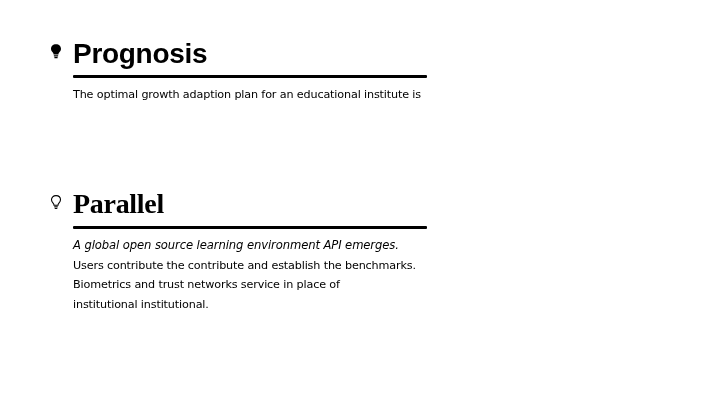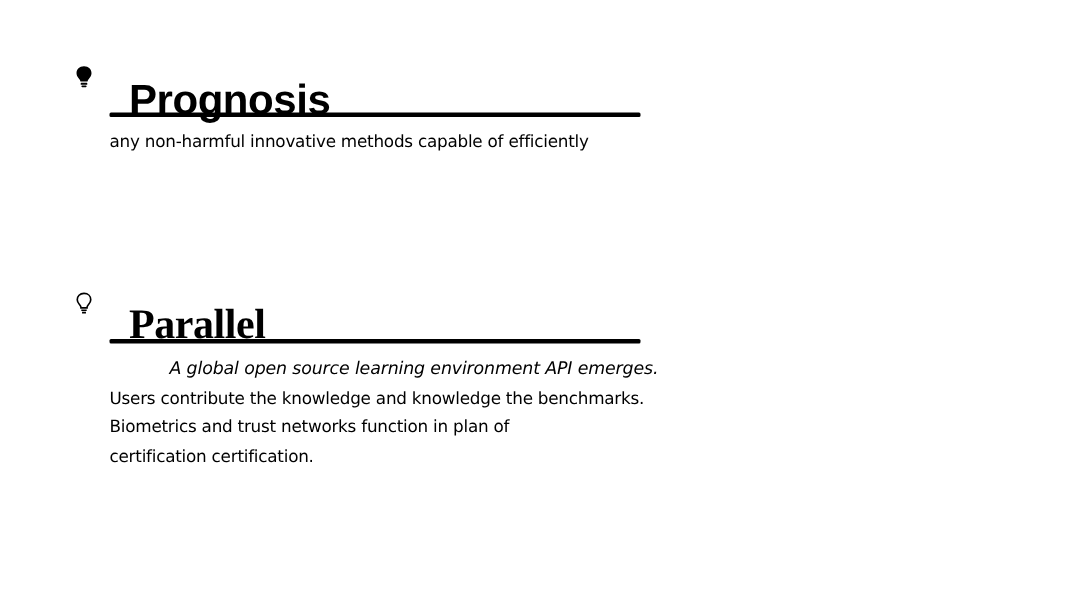--- a/index.html
+++ b/index.html
@@ -22,21 +22,21 @@
     }
     .bullet-icon {
       position: absolute;
       left: 49px;
       width: 14px;
       height: 16px;
     }
     .heading {
       position: absolute;
       left: 73px;
-      margin: 13px;
+      margin: 0;
       font-family: "Liberation Sans", sans-serif;
       font-weight: bold;
       font-size: 28px;
       line-height: 32px;
       letter-spacing: -0.3px;
       white-space: nowrap;
       text-align: center;
     }
     .rule {
       position: absolute;
@@ -58,21 +58,20 @@
     }
     .body .line {
       display: block;
       white-space: nowrap;
     }
     .body .line.lead {
       font-style: italic;
       font-size: 11.6px;
       line-height: 22px;
       letter-spacing: -0.1px;
-      margin-left: 40px;
     }
 
     
     #sec-prognosis .bullet-icon { top: 43px; }
     #sec-prognosis .heading { top: 38px; }
     #sec-prognosis .rule { top: 75px; }
     #sec-prognosis .body { top: 85px; }
 
     #sec-parallel .bullet-icon { top: 194px; }
     #sec-parallel .heading { top: 188px; font-family: Liberation Serif, serif; }
@@ -86,33 +85,33 @@
 
   <div class="section" id="sec-prognosis">
     <svg class="bullet-icon" viewBox="0 0 14 16">
       <path d="M7 1.2 C3.9 1.2 2 3.3 2 5.8 C2 7.6 3 8.7 3.8 9.6 C4.4 10.3 4.6 10.8 4.6 11.4 L9.4 11.4 C9.4 10.8 9.6 10.3 10.2 9.6 C11 8.7 12 7.6 12 5.8 C12 3.3 10.1 1.2 7 1.2 Z" fill="#000"></path>
       <rect x="4.8" y="12.2" width="4.4" height="1.3" rx="0.4" fill="#000"></rect>
       <rect x="5.3" y="14" width="3.4" height="1.2" rx="0.5" fill="#000"></rect>
     </svg>
     <h1 class="heading">Prognosis</h1>
     <div class="rule"></div>
     <p class="body">
-      <span class="line">any non-harmful innovative methods capable of efficiently</span>
+      <span class="line">The optimal growth adaption plan for an educational institute is</span>
     </p>
   </div>
 
   <div class="section" id="sec-parallel">
     <svg class="bullet-icon" viewBox="0 0 14 16">
       <path d="M7 1.6 C4.2 1.6 2.5 3.5 2.5 5.8 C2.5 7.4 3.4 8.4 4.1 9.2 C4.7 9.9 5 10.5 5 11.2 L9 11.2 C9 10.5 9.3 9.9 9.9 9.2 C10.6 8.4 11.5 7.4 11.5 5.8 C11.5 3.5 9.8 1.6 7 1.6 Z" fill="none" stroke="#000" stroke-width="1.1"></path>
       <line x1="5.2" y1="12.8" x2="8.8" y2="12.8" stroke="#000" stroke-width="1.1"></line>
       <line x1="5.7" y1="14.4" x2="8.3" y2="14.4" stroke="#000" stroke-width="1.1"></line>
     </svg>
     <h1 class="heading">Parallel</h1>
     <div class="rule"></div>
     <p class="body">
       <span class="line lead">A global open source learning environment API emerges.</span>
-      <span class="line">Users contribute the knowledge and knowledge the benchmarks.</span>
-      <span class="line">Biometrics and trust networks function in plan of</span>
-      <span class="line">certification certification.</span>
+      <span class="line">Users contribute the contribute and establish the benchmarks.</span>
+      <span class="line">Biometrics and trust networks service in place of</span>
+      <span class="line">institutional institutional.</span>
     </p>
   </div>
 
 </div>
 
 </body></html>

